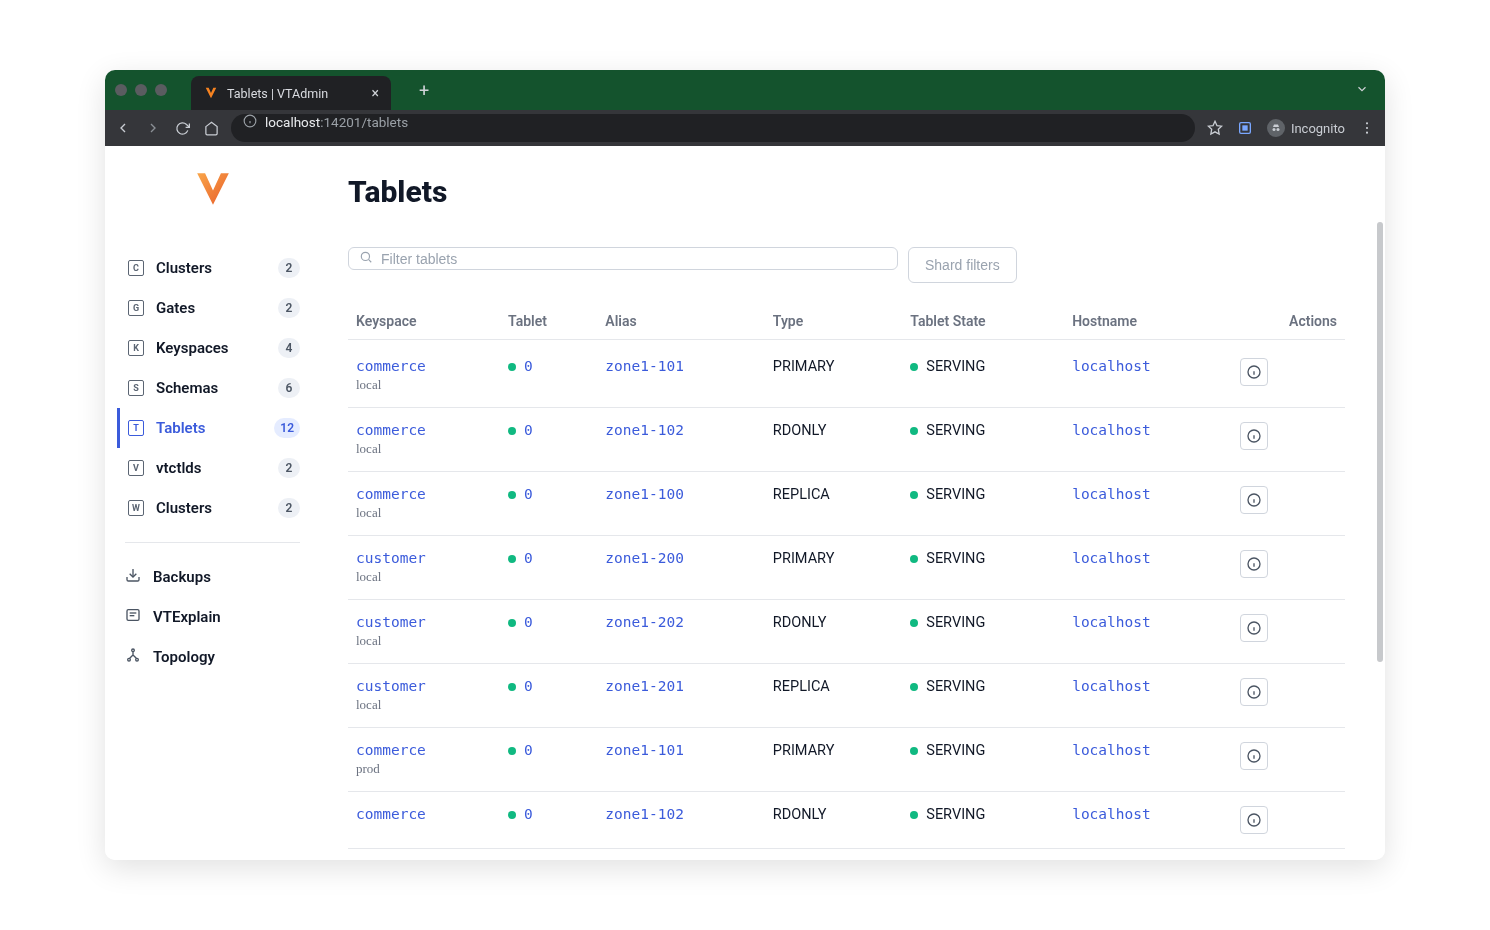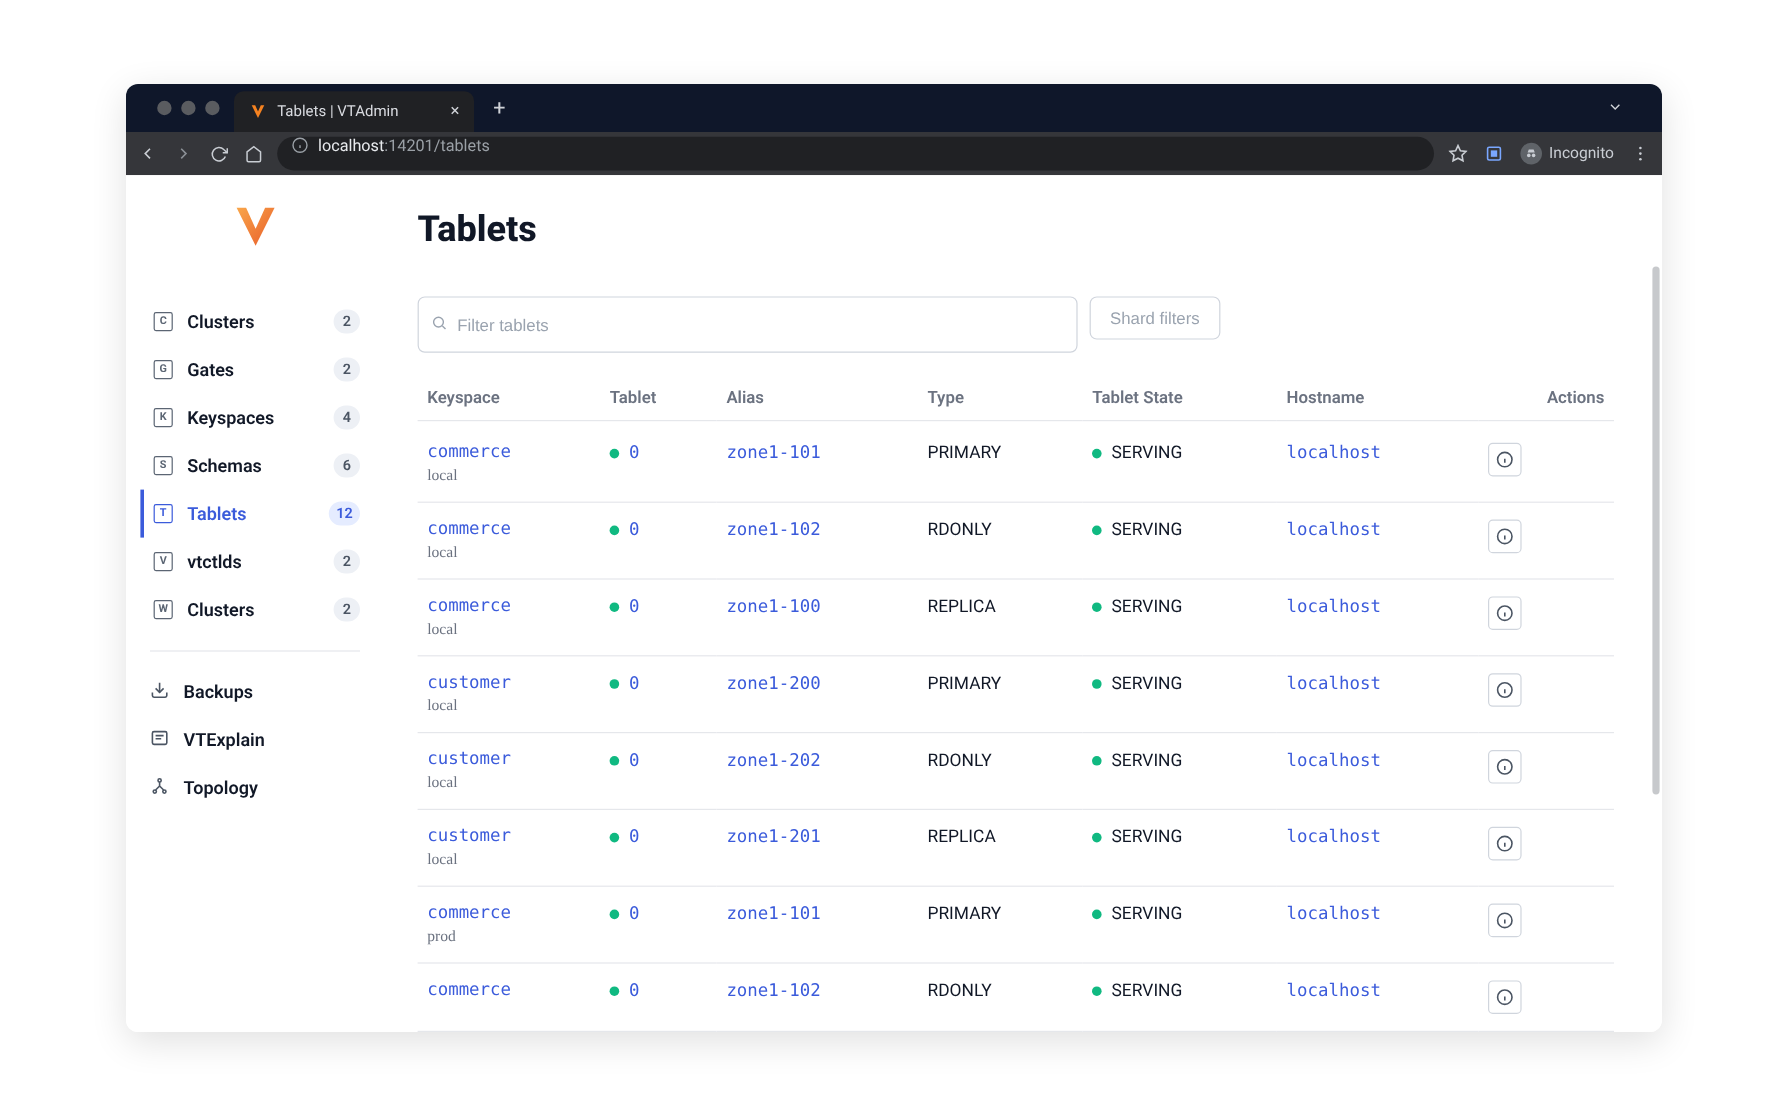--- a/index.html
+++ b/index.html
@@ -12,26 +12,26 @@
     border-radius: 10px;
     box-shadow: 0 8px 30px rgba(0,0,0,0.12);
     overflow: hidden;
     display:flex; flex-direction:column;
     background:#fff;
     position:relative;
   }
 
   
   .tabstrip {
-    background: #0f172a;
+    background: #14532d;
     height: 40px;
     display:flex;
     align-items:center;
-    padding: 0 26px;
-    gap: 8px;
+    padding: 0 10px;
+    gap: 20px;
   }
   .traffic { display:flex; gap:8px; margin-right:4px;}
   .traffic span { width:12px; height:12px; border-radius:50%; background:#5a5c60; display:block;}
   .tab {
     background:#202124;
     border-radius: 8px 8px 0 0;
     height: 34px;
     margin-top:6px;
     display:flex; align-items:center;
     padding: 0 12px;
@@ -127,21 +127,21 @@
   .nav-tool { display:flex; align-items:center; gap:12px; padding: 10px 8px; font-size:15px; color:#111827; font-weight:600;}
   .nav-tool svg { flex-shrink:0; }
 
   
   .main { flex:1; padding: 28px 40px 0 28px; overflow:auto;}
   .main h1 { font-size: 30px; font-weight:800; color:#111827; margin-bottom: 38px;}
   .controls { display:flex; gap:10px; margin-bottom: 20px;}
   .filter-box {
     width: 550px;
     border:1px solid #d0d5dd; border-radius:6px;
-    height:47px; display:flex; align-items:center;
+    height:23px; display:flex; align-items:center;
     padding: 0 10px; gap:8px;
     color:#9aa3af;
   }
   .filter-box input { border:none; outline:none; font-size:14px; flex:1; color:#111827; background:transparent;}
   .filter-box input::placeholder { color:#9aa3af;}
   .clear-btn {
     border:1px solid #d0d5dd; border-radius:6px;
     height:36px; padding: 0 16px;
     background:#fff; color:#9aa3af;
     font-size:14px;

